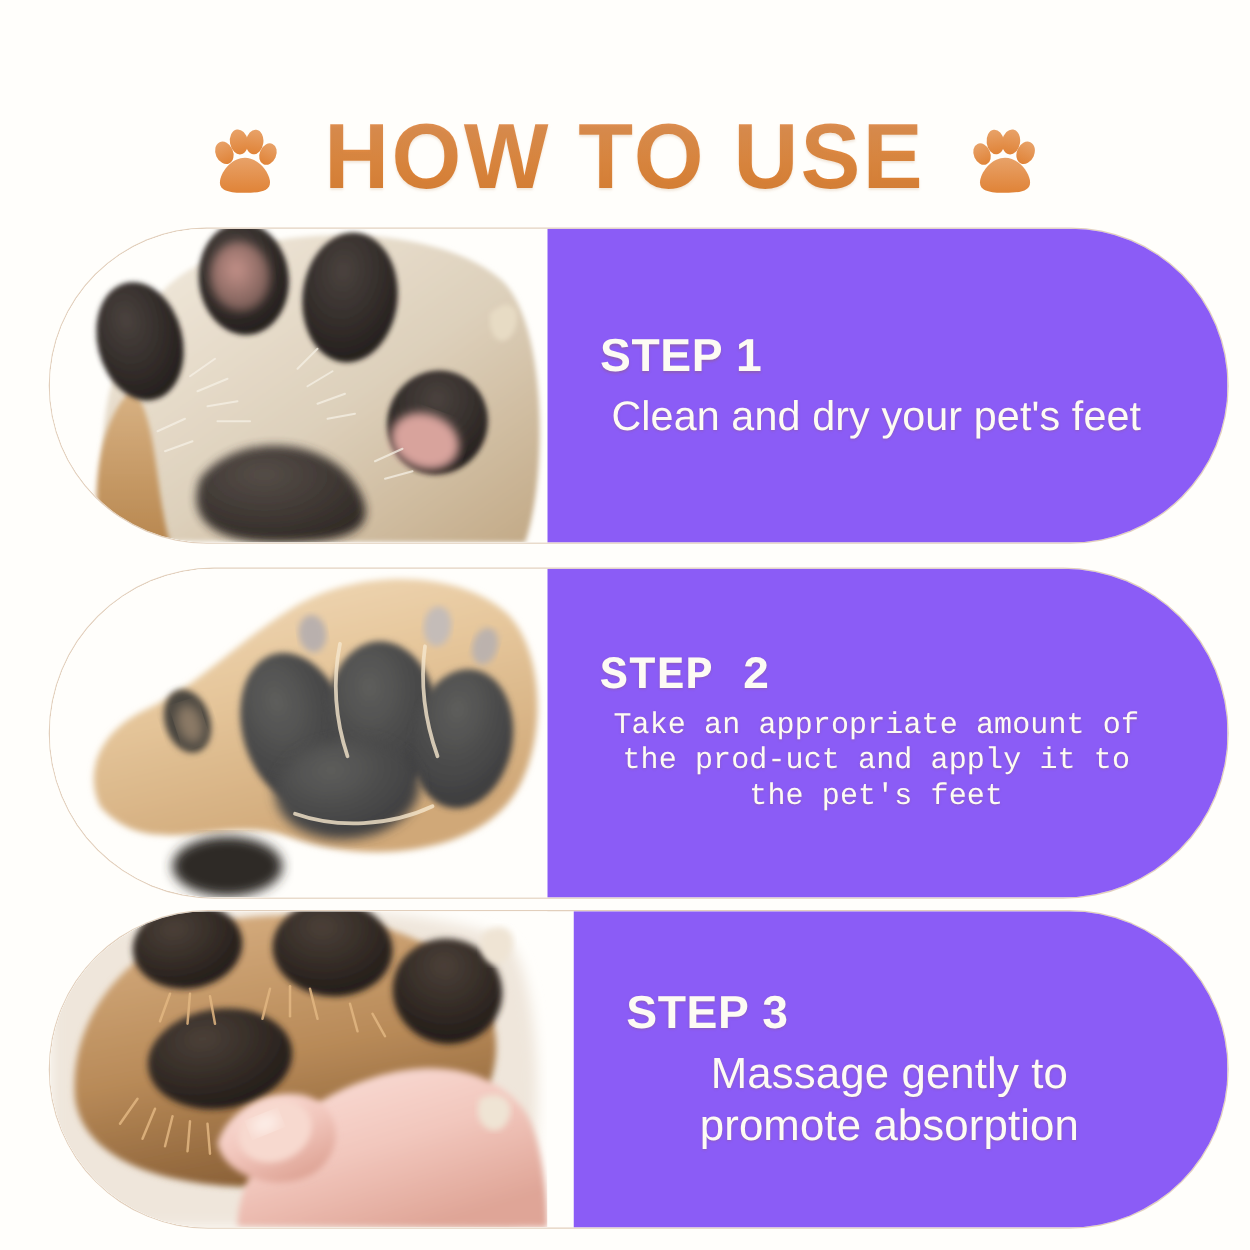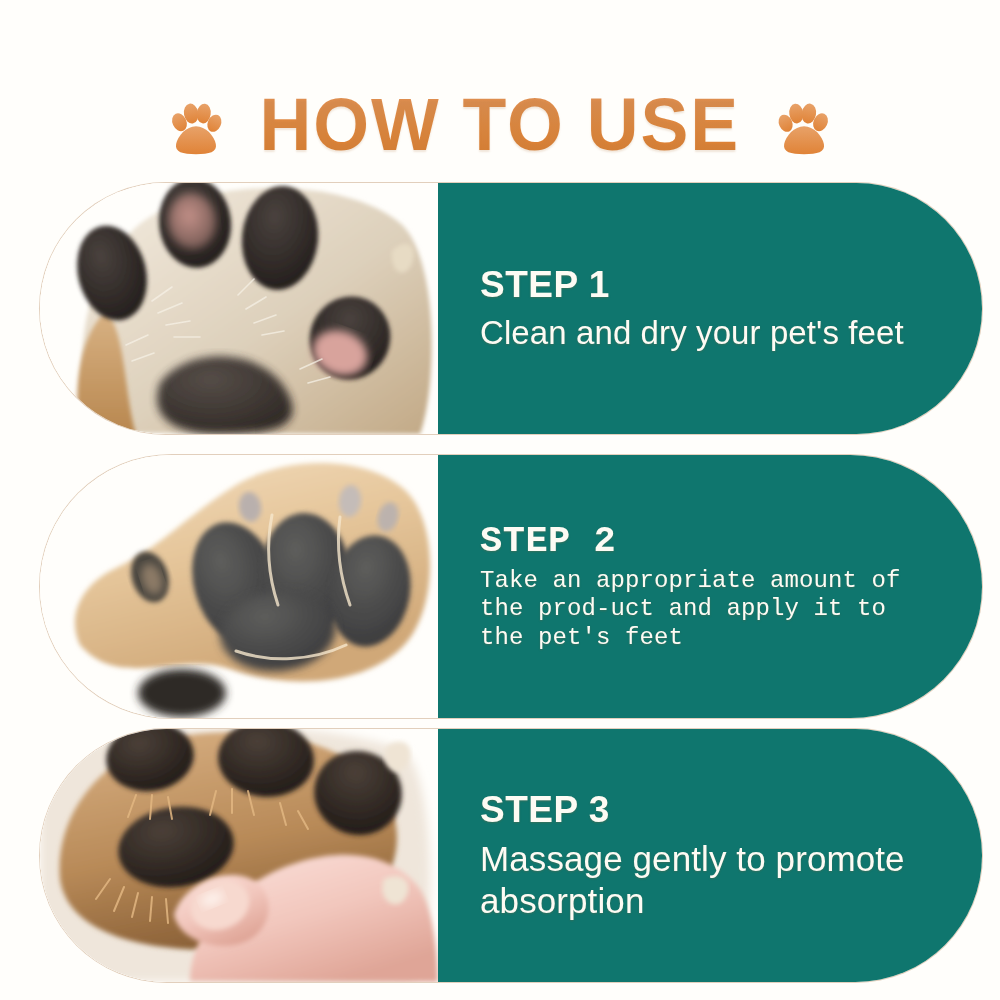--- a/index.html
+++ b/index.html
@@ -46,33 +46,33 @@
     left:40px;
     width:942px;
     display:flex;
     border-radius:999px;
     overflow:hidden;
     background:#FFFEFB;
     box-shadow:0 0 0 1px rgba(190,150,110,.45);
   }
   #card-1 { top:183px;  height:251px; }
   #card-2 { top:455px;  height:263px;font-family:Liberation Mono, monospace; }
-  #card-3 { top:729px;  height:253px; }
+  #card-3 { top:729px;  height:253px;gap:21px; }
 
   .photo {
     position:relative;
     width:398px;
     flex:0 0 398px;
     background:#FFFEFB;
     overflow:hidden;
   }
   .panel {
     position:relative;
     flex:1 1 auto;
-    background:#0f766e;
+    background:#8b5cf6;
     display:flex;
     flex-direction:column;
     justify-content:center;
     padding-left:42px;
     padding-right:60px;
   }
   .step-label {
     color:#FDFBF4;
     font-weight:bold;
     font-size:37px;
@@ -80,20 +80,21 @@
     letter-spacing:.5px;
     margin-bottom:6px;
     text-shadow:0 1px 2px rgba(150,95,45,.30);
   }
   .step-desc {
     color:#FDFBF4;
     font-size:33px;
     line-height:1.20;
     letter-spacing:.1px;
     text-shadow:0 1px 2px rgba(150,95,45,.28);
+    text-align:center;
   }
   #card-2 .step-label { font-size:37px; margin-bottom:4px; }
   #card-2 .step-desc  { font-size:24px; }
   #card-3 .step-desc  { font-size:35px; }
 
   
   .photo svg { position:absolute; left:0; top:0; width:100%; height:100%; display:block; }
 </style>
 </head>
 <body>

